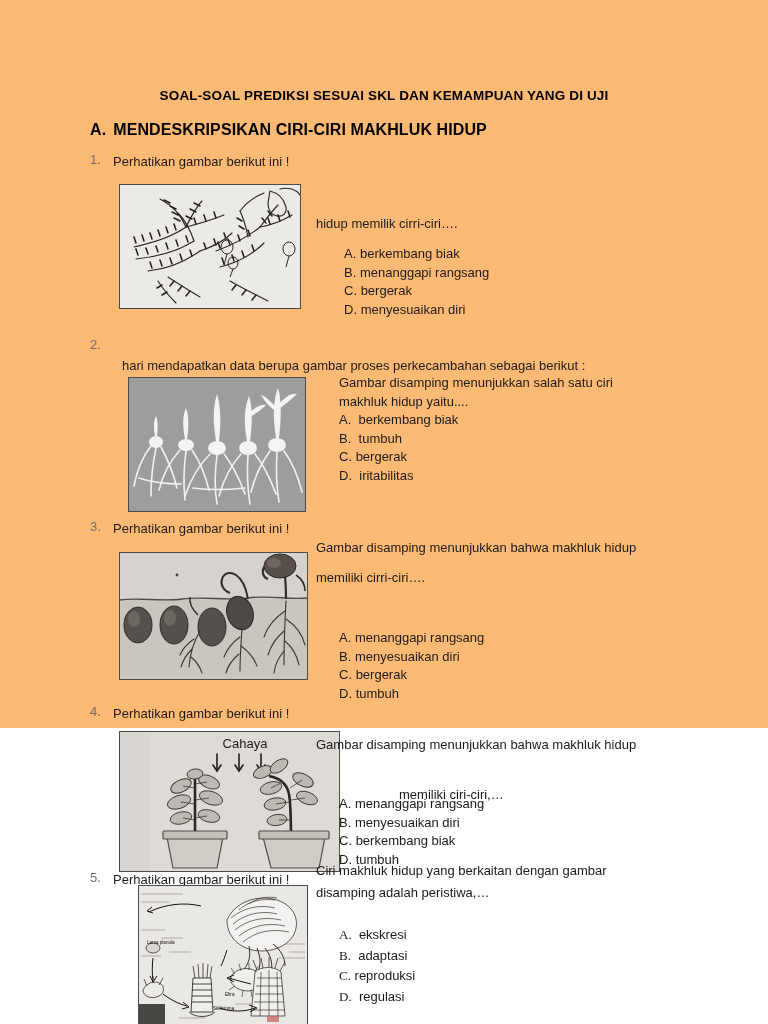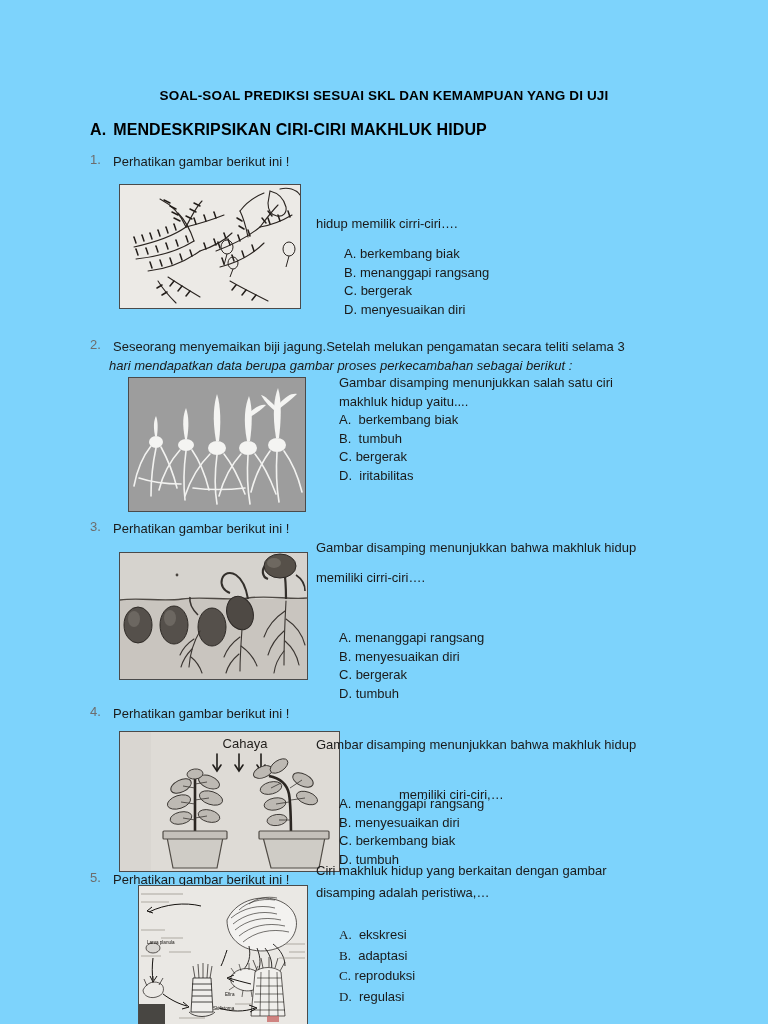--- a/index.html
+++ b/index.html
@@ -13,22 +13,22 @@
     font-family: "Liberation Sans", sans-serif;
     color: #1a1a1a;
     position: relative;
     overflow: hidden;
   }
 
   .page {
     position: absolute;
     left: 0; top: 0;
     width: 768px;
-    height: 1024px;
-    background: #7dd3fc;
+    height: 728px;
+    background: #fdba74;
   }
 
   
   .doc-title {
     position: absolute;
     left: 0; top: 88px;
     width: 768px;
     text-align: center;
     font-size: 13.5px;
     font-weight: bold;
@@ -208,22 +208,21 @@
   <div class="prompt" style="left:316px; top:214px;">hidup memilik cirri-ciri….</div>
 
   <div class="options" style="left:344px; top:245px;">
     <div class="opt"><span class="letter">A.</span> <span>berkembang biak</span></div>
     <div class="opt"><span class="letter">B.</span> <span>menanggapi rangsang</span></div>
     <div class="opt"><span class="letter">C.</span> <span>bergerak</span></div>
     <div class="opt"><span class="letter">D.</span> <span>menyesuaikan diri</span></div>
   </div>
 
   <div class="q-num" style="left:90px; top:337px;">2.</div>
-  <div class="q-stem" style="left:113px; top:337px;">Seseorang menyemaikan biji  jagung.Setelah melukan pengamatan secara teliti selama 3</div>
-  <div class="q-stem" style="left:109px; top:356px;font-style:italic;">hari mendapatkan data berupa gambar proses perkecambahan sebagai berikut :</div>
+  <div class="q-stem" style="left:122px; top:356px;">hari mendapatkan data berupa gambar proses perkecambahan sebagai berikut :</div>
 
   <div class="figure" style="left:128px; top:377px; width:176px; height:133px; background:#9b9b9b;">
     <svg viewBox="0 0 176 133" preserveAspectRatio="none">
       <rect x="0" y="0" width="176" height="133" fill="#9d9d9d"></rect>
       <g fill="#f4f4f2" stroke="none">
 
         <ellipse cx="27" cy="64" rx="7" ry="6"></ellipse>
         <path d="M26 58 C24 48 25 42 27 38 C29 43 29 50 28 58 Z"></path>
 
         <ellipse cx="57" cy="67" rx="8" ry="6"></ellipse>

